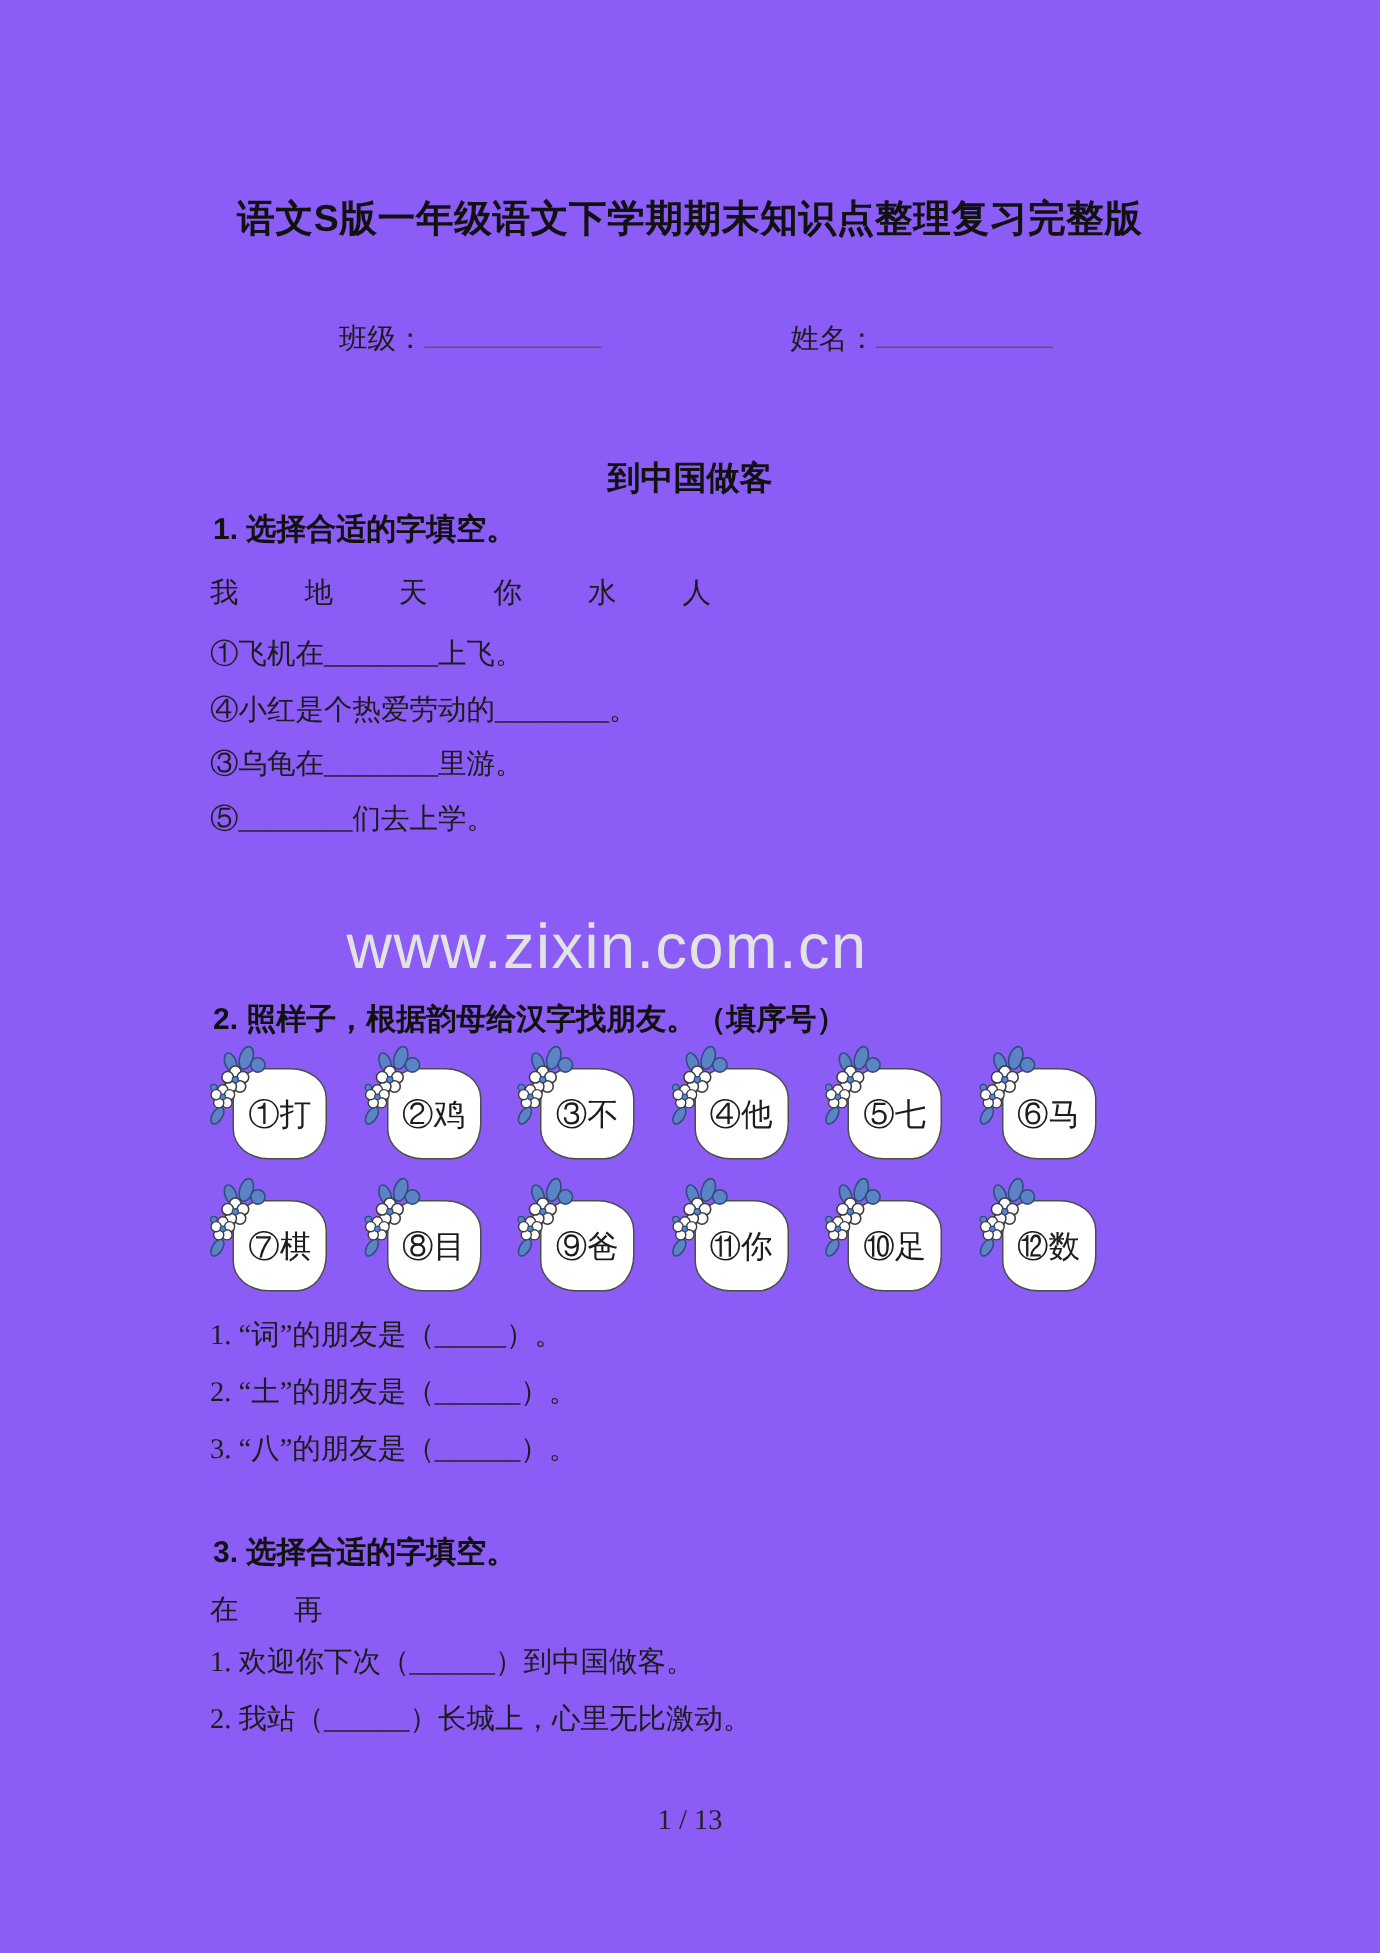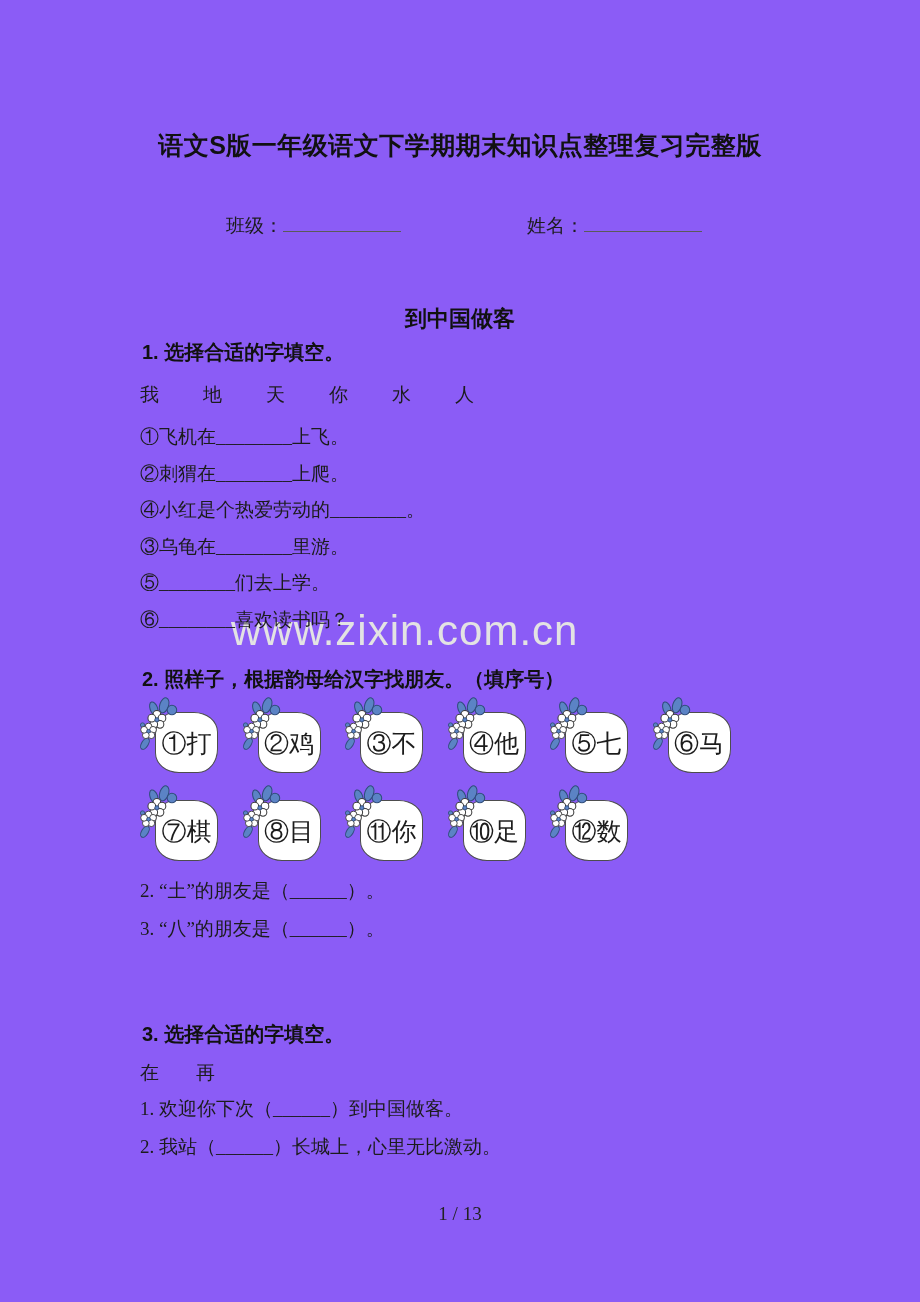--- a/index.html
+++ b/index.html
@@ -92,21 +92,21 @@
     width:61px;height:59px;
     border:1.6px solid #4d4d4d;
     border-radius:20px 24px 20px 24px / 22px 20px 24px 20px;
     background:#fff;
   }
   .bubble-label{
     position:absolute;
     left:0;right:0;top:50%;
     transform:translateY(-50%);
     text-align:center;
-    font-size:25px;
+    font-size:21px;
     white-space:nowrap;
   }
   .flower{
     position:absolute;
     left:-17px;top:-16px;
     width:42px;height:54px;
     pointer-events:none;
   }
   
   .page-footer{
@@ -163,25 +163,23 @@
     <span>我</span>
     <span>地</span>
     <span>天</span>
     <span>你</span>
     <span>水</span>
     <span>人</span>
   </div>
 
   <div class="abs stem-list q1-items">
     <div class="stem">①飞机在________上飞。</div>
-    <div class="stem">②刺猬在________上爬。</div>
     <div class="stem">④小红是个热爱劳动的________。</div>
     <div class="stem">③乌龟在________里游。</div>
     <div class="stem">⑤________们去上学。</div>
-    <div class="stem">⑥________喜欢读书吗？</div>
   </div>
 
   <div class="abs watermark">www.zixin.com.cn</div>
 
   <div class="abs q-title q2-title">2. 照样子，根据韵母给汉字找朋友。（填序号）</div>
 
   <div class="abs bubble-grid">
     <div class="bubble-row">
       <div class="bubble-cell">
           <div class="bubble">
@@ -247,20 +245,28 @@
               <use href="#flower-def"></use>
             </svg>
             <span class="bubble-label">⑧目</span>
           </div>
         </div>
       <div class="bubble-cell">
           <div class="bubble">
             <svg class="flower" viewBox="0 0 40 52">
               <use href="#flower-def"></use>
             </svg>
+            <span class="bubble-label">⑨爸</span>
+          </div>
+        </div>
+      <div class="bubble-cell">
+          <div class="bubble">
+            <svg class="flower" viewBox="0 0 40 52">
+              <use href="#flower-def"></use>
+            </svg>
             <span class="bubble-label">⑪你</span>
           </div>
         </div>
       <div class="bubble-cell">
           <div class="bubble">
             <svg class="flower" viewBox="0 0 40 52">
               <use href="#flower-def"></use>
             </svg>
             <span class="bubble-label">⑩足</span>
           </div>
@@ -270,20 +276,21 @@
             <svg class="flower" viewBox="0 0 40 52">
               <use href="#flower-def"></use>
             </svg>
             <span class="bubble-label">⑫数</span>
           </div>
         </div>
     </div>
   </div>
 
   <div class="abs stem-list q2-items">
+    <div class="stem">1. “词”的朋友是（_____）。</div>
     <div class="stem">2. “土”的朋友是（______）。</div>
     <div class="stem">3. “八”的朋友是（______）。</div>
   </div>
 
   <div class="abs q-title q3-title">3. 选择合适的字填空。</div>
 
   <div class="abs word-bank q3">
     <span>在</span>
     <span>再</span>
   </div>

